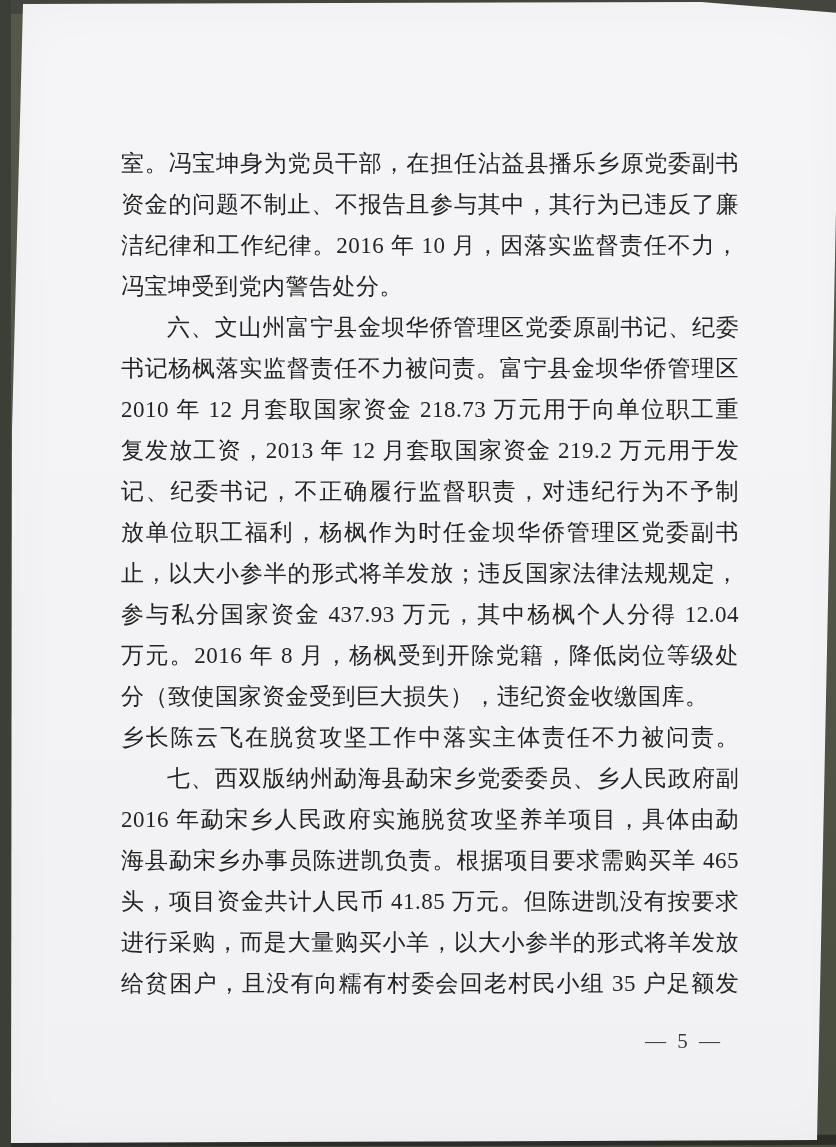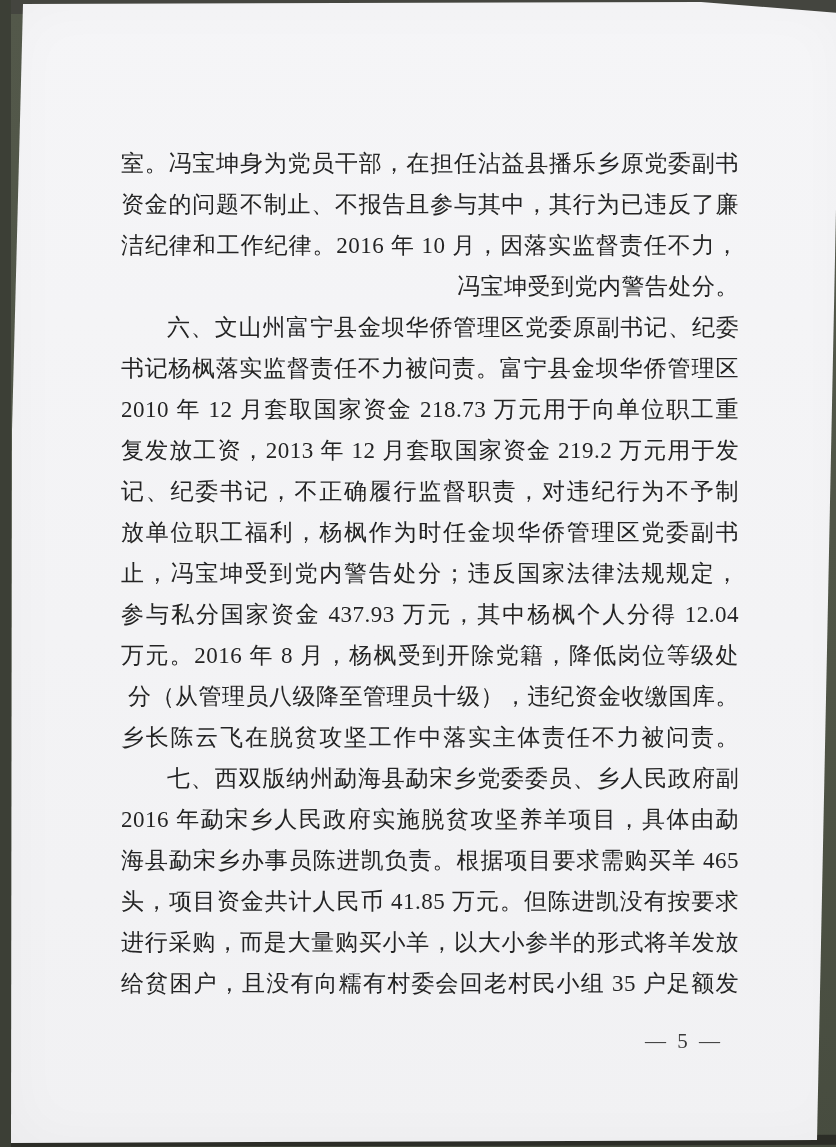--- a/index.html
+++ b/index.html
@@ -29,21 +29,21 @@
     background:linear-gradient(180deg,#f5f5f7 0%,#f3f3f5 55%,#f1f1f3 100%);
     clip-path:polygon(12px 4px,690px 2px,829px 13px,806px 1140px,0px 1143px,1px 430px);
     box-shadow:inset 0 0 60px rgba(0,0,0,0.03);
   }
   .text-block{
     position:absolute;left:110px;top:143px;width:618px;
     color:#242424;
   }
   .line{
     height:41px;line-height:41px;font-size:23px;
-    text-align:right;
+    text-align:left;
     letter-spacing:0.5px;
   }
   .line.just{
     text-align:justify;
     text-align-last:justify;
   }
   .line.indent{
     padding-left:46px;
   }
   .seg{font-weight:400;}
@@ -70,24 +70,24 @@
         <div class="line just"><span class="seg">室。冯宝坤身为党员干部，在担任沾益县播乐乡原党委副书</span></div>
         <div class="line just"><span class="seg">资金的问题不制止、不报告且参与其中，其行为已违反了廉</span></div>
         <div class="line just"><span class="seg">洁纪律和工作纪律。2016 年 10 月，因落实监督责任不力，</span></div>
         <div class="line"><span class="seg">冯宝坤受到党内警告处分。</span></div>
         <div class="line just indent"><span class="seg bold">六、文山州富宁县金坝华侨管理区党委原副书记、纪委</span></div>
         <div class="line just"><span class="seg bold">书记杨枫落实监督责任不力被问责。</span><span class="seg">富宁县金坝华侨管理区</span></div>
         <div class="line just"><span class="seg">2010 年 12 月套取国家资金 218.73 万元用于向单位职工重</span></div>
         <div class="line just"><span class="seg">复发放工资，2013 年 12 月套取国家资金 219.2 万元用于发</span></div>
         <div class="line just"><span class="seg">记、纪委书记，不正确履行监督职责，对违纪行为不予制</span></div>
         <div class="line just"><span class="seg">放单位职工福利，杨枫作为时任金坝华侨管理区党委副书</span></div>
-        <div class="line just"><span class="seg">止，冯宝坤受到党内警告处分；违反国家法律法规规定，</span></div>
+        <div class="line just"><span class="seg">止，以大小参半的形式将羊发放；违反国家法律法规规定，</span></div>
         <div class="line just"><span class="seg">参与私分国家资金 437.93 万元，其中杨枫个人分得 12.04</span></div>
         <div class="line just"><span class="seg">万元。2016 年 8 月，杨枫受到开除党籍，降低岗位等级处</span></div>
-        <div class="line"><span class="seg">分（从管理员八级降至管理员十级），违纪资金收缴国库。</span></div>
+        <div class="line"><span class="seg">分（致使国家资金受到巨大损失），违纪资金收缴国库。</span></div>
         <div class="line just"><span class="seg bold">乡长陈云飞在脱贫攻坚工作中落实主体责任不力被问责。</span></div>
         <div class="line just indent"><span class="seg bold">七、西双版纳州勐海县勐宋乡党委委员、乡人民政府副</span></div>
         <div class="line just"><span class="seg">2016 年勐宋乡人民政府实施脱贫攻坚养羊项目，具体由勐</span></div>
         <div class="line just"><span class="seg">海县勐宋乡办事员陈进凯负责。根据项目要求需购买羊 465</span></div>
         <div class="line just"><span class="seg">头，项目资金共计人民币 41.85 万元。但陈进凯没有按要求</span></div>
         <div class="line just"><span class="seg">进行采购，而是大量购买小羊，以大小参半的形式将羊发放</span></div>
         <div class="line just"><span class="seg">给贫困户，且没有向糯有村委会回老村民小组 35 户足额发</span></div>
       </div>
     <div class="page-number">— 5 —</div>
   </div>

